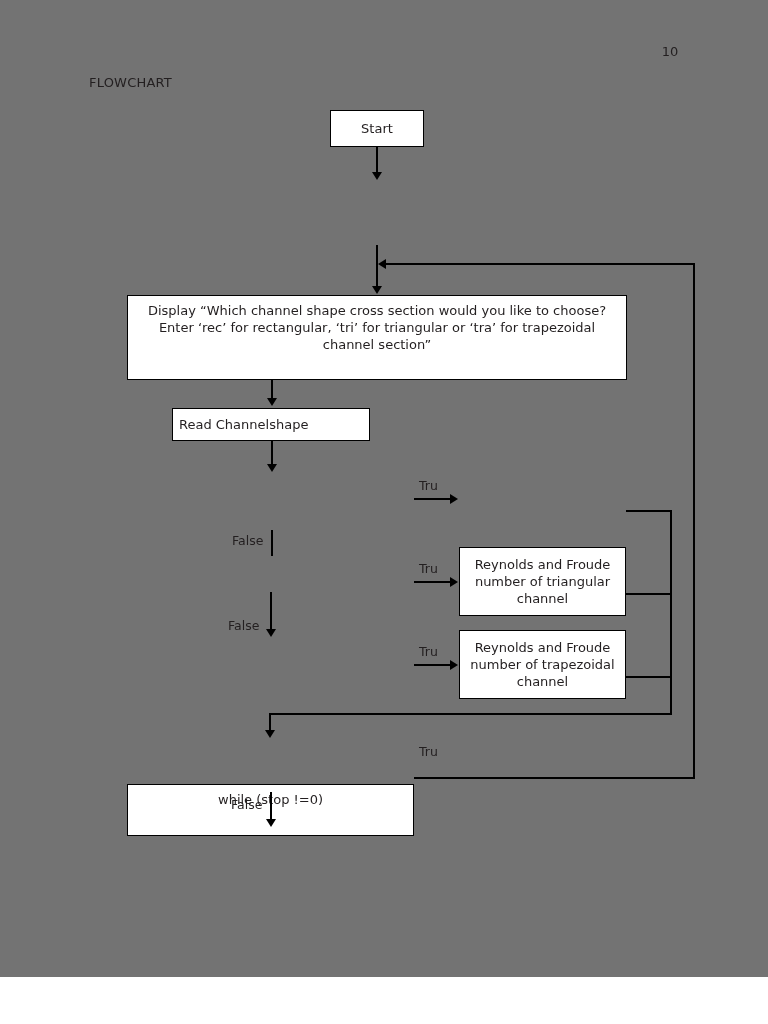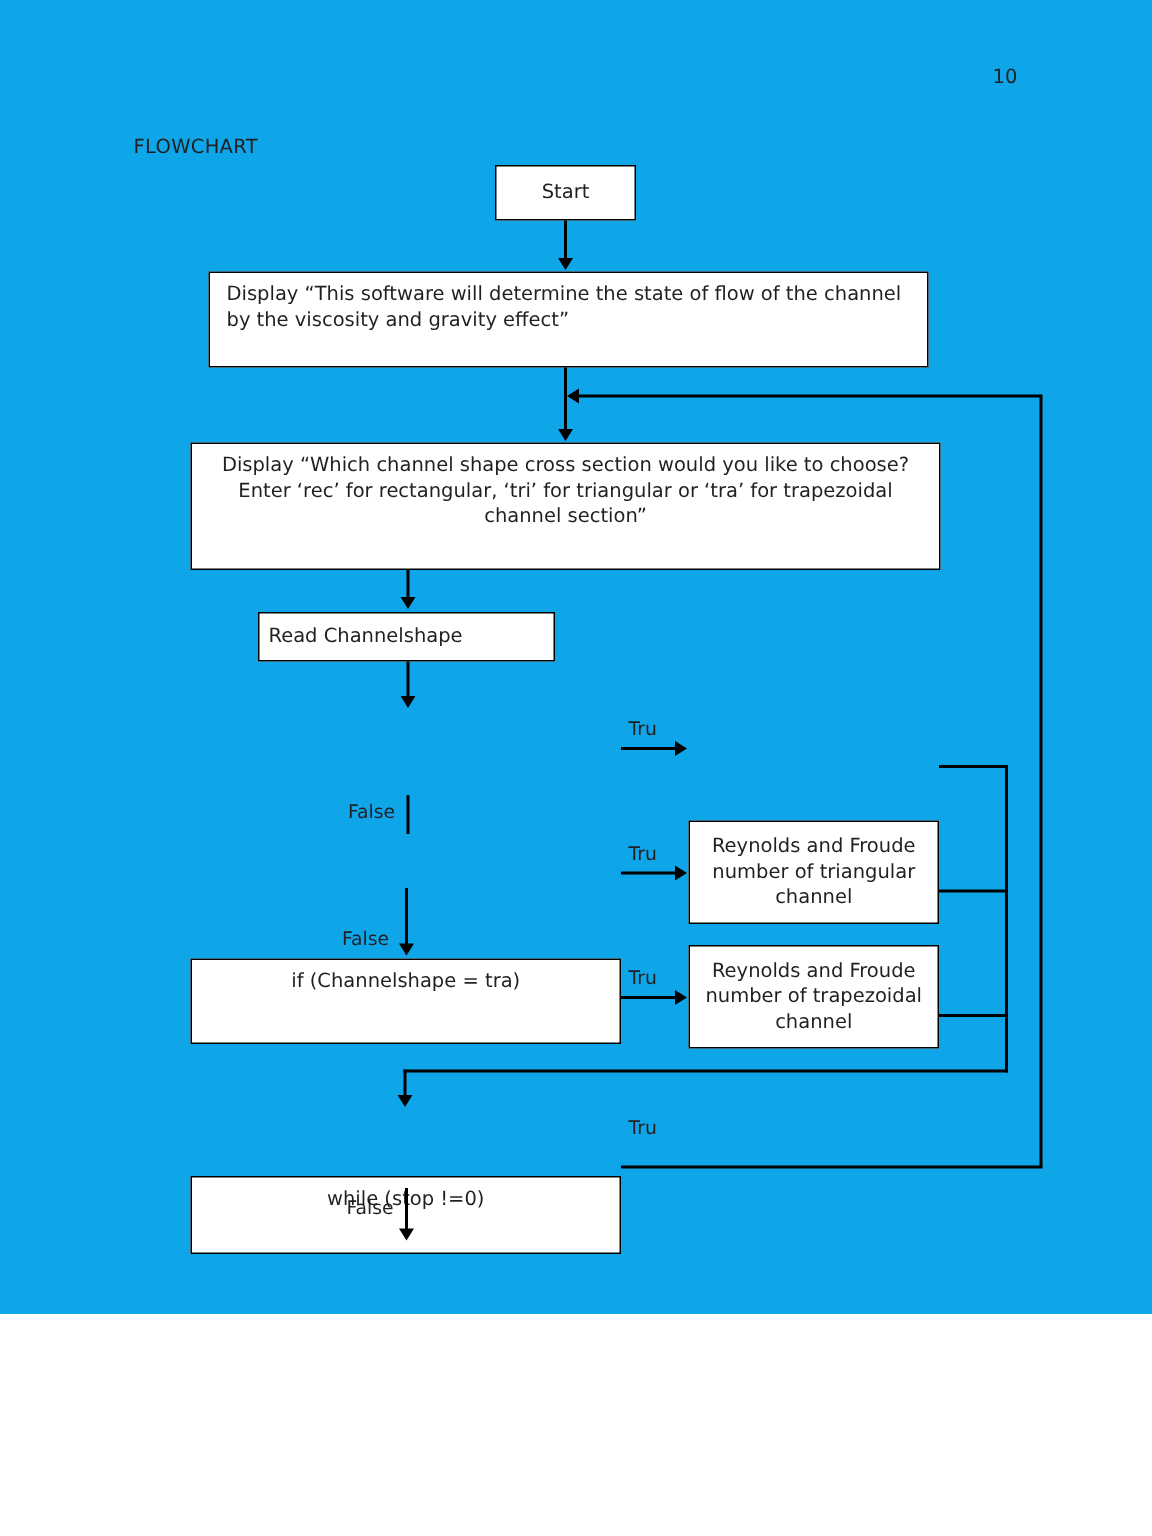--- a/index.html
+++ b/index.html
@@ -8,36 +8,36 @@
     padding: 0;
     background: #ffffff;
   }
   body {
     font-family: "DejaVu Sans", sans-serif;
     color: #231f20;
   }
   #page {
     position: relative;
     width: 768px;
-    height: 876px;
-    background: #0ea5e9;
+    height: 977px;
+    background: #737373;
     overflow: hidden;
   }
   .page-number {
     position: absolute;
     top: 44px;
     left: 640px;
     width: 60px;
     text-align: center;
     font-size: 13px;
     color: #231f20;
   }
   .section-title {
     position: absolute;
-    top: 91px;
+    top: 75px;
     left: 89px;
     font-size: 13px;
     letter-spacing: 0.2px;
     color: #231f20;
     text-align: center;
   }
   
   .box {
     position: absolute;
     box-sizing: border-box;
@@ -110,37 +110,31 @@
 <div id="page">
 
   <div class="page-number">10</div>
 
   <div class="section-title">FLOWCHART</div>
 
   <div class="box vcenter" style="left:330px; top:110px; width:94px; height:37px;">
     <span class="txt">Start</span>
   </div>
 
-  <div class="box align-left" style="left:139px; top:181px; width:480px; height:64px;">
-    <span class="txt">Display “This software will determine the state of flow of the channel by the viscosity and gravity effect”</span>
-  </div>
 
   <div class="box" style="left:127px; top:295px; width:500px; height:85px;">
     <span class="txt">Display “Which channel shape cross section would you like to choose? Enter ‘rec’ for rectangular, ‘tri’ for triangular or ‘tra’ for trapezoidal channel section”</span>
   </div>
 
   <div class="box align-left vcenter" style="left:172px; top:408px; width:198px; height:33px;align-items:center;">
     <span class="txt" style="text-align:left; width:100%;">Read Channelshape</span>
   </div>
 
 
 
-  <div class="box" style="left:127px; top:639px; width:287px; height:57px;">
-    <span class="txt">if (Channelshape = tra)</span>
-  </div>
 
 
   <div class="box vcenter" style="left:459px; top:547px; width:167px; height:69px;">
     <span class="txt">Reynolds and Froude number of triangular channel</span>
   </div>
 
   <div class="box vcenter" style="left:459px; top:630px; width:167px; height:69px;">
     <span class="txt">Reynolds and Froude number of trapezoidal channel</span>
   </div>
 

